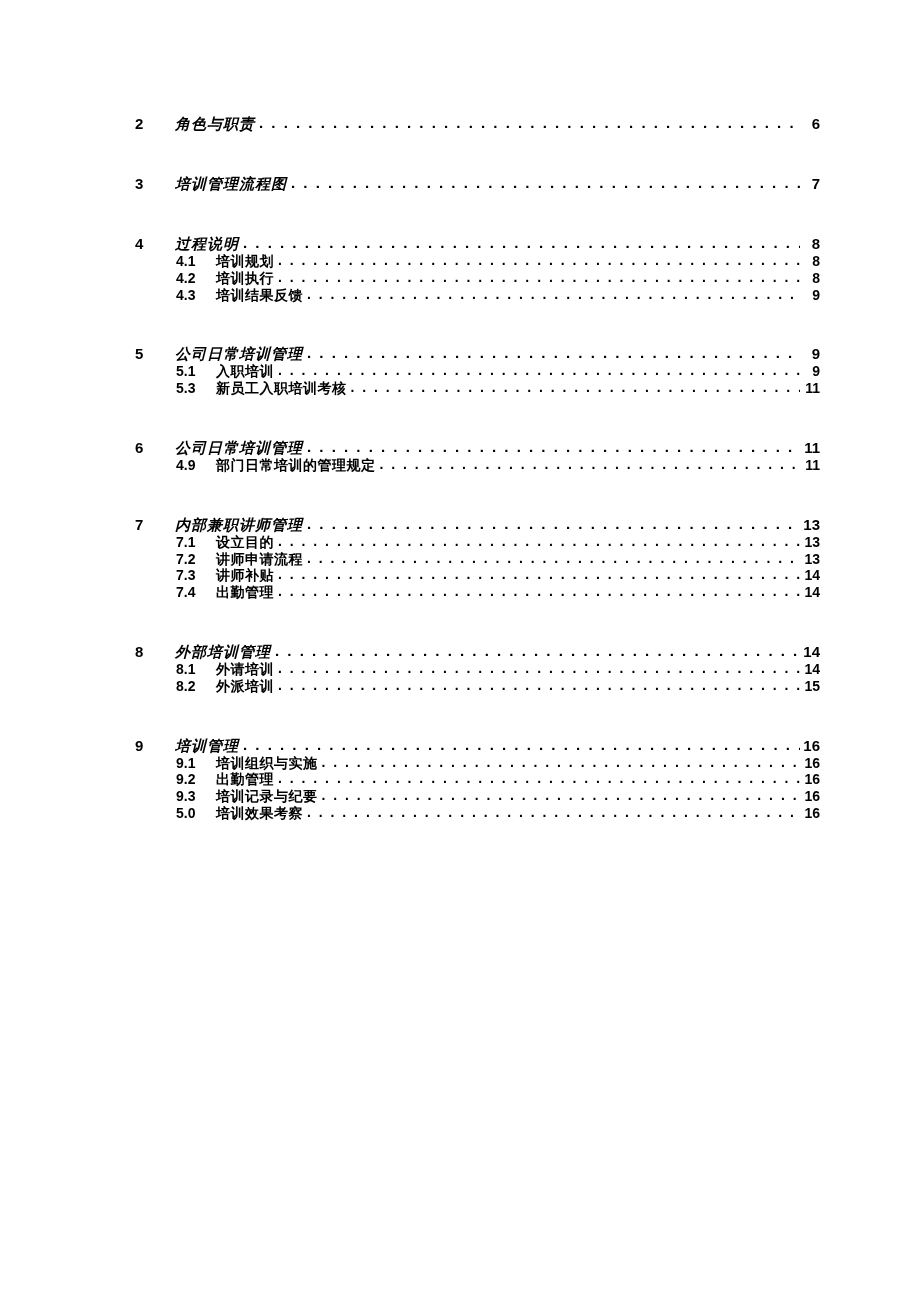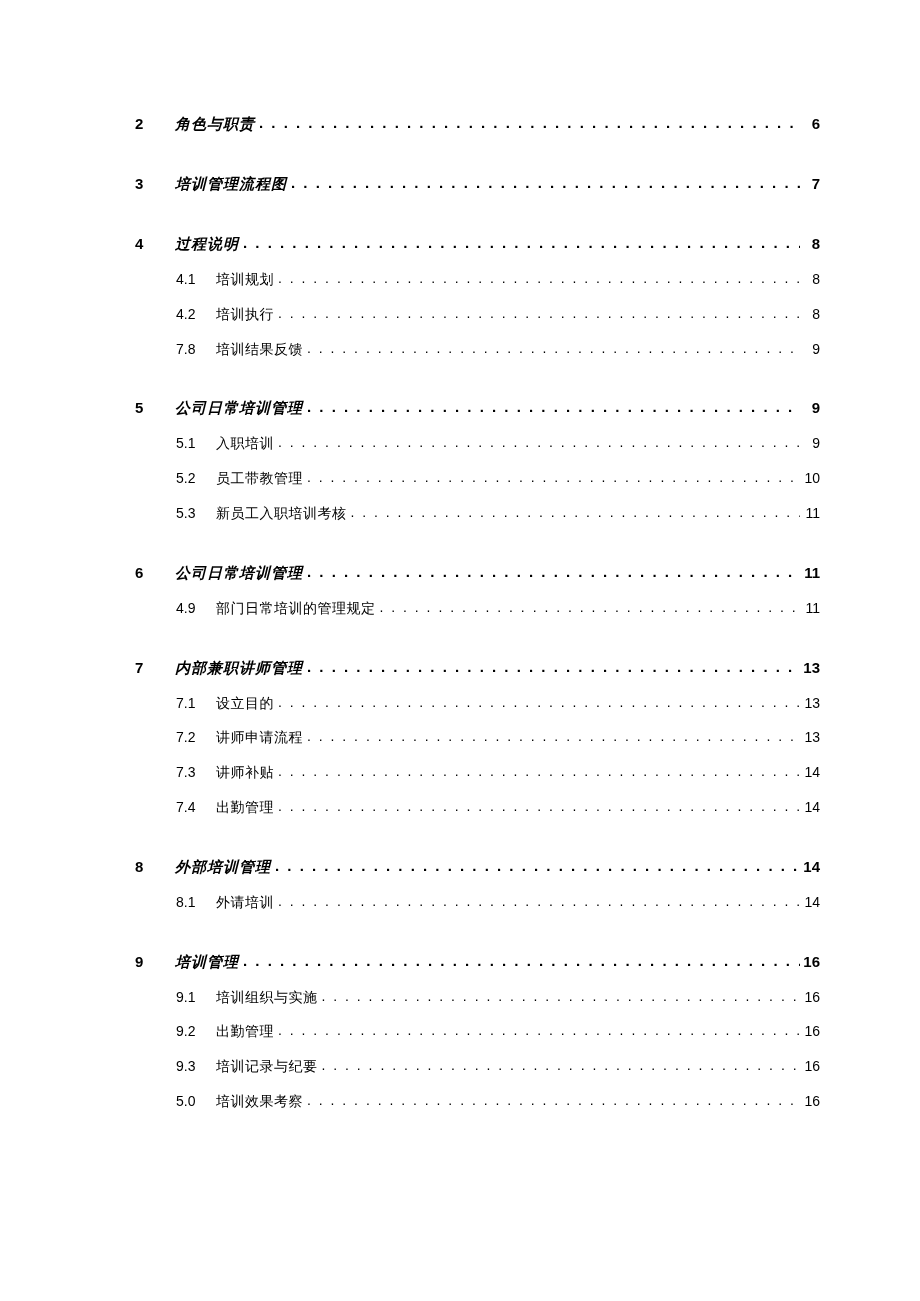--- a/index.html
+++ b/index.html
@@ -19,22 +19,21 @@
       align-items: baseline;
       font-size: 14px;
       line-height: 1.2;
     }
     .toc-row.level1 {
       font-weight: bold;
       font-size: 15px;
       margin-bottom: 0;
     }
     .toc-row.level2 {
-      font-weight: normal;
-      margin-top: 18px;
+      font-weight: bold;
       padding-left: 41px;
       align-items: center;
     }
     .toc-num {
       flex: 0 0 auto;
       width: 40px;
     }
     .toc-row.level2 .toc-num {
       width: 40px;
     }
@@ -96,46 +95,40 @@
         <span class="toc-leader"></span>
         <span class="toc-page">8</span>
       </div>
       <div class="toc-row level2">
         <span class="toc-num">4.2</span>
         <span class="toc-title">培训执行</span>
         <span class="toc-leader"></span>
         <span class="toc-page">8</span>
       </div>
       <div class="toc-row level2">
-        <span class="toc-num">7.8</span>
+        <span class="toc-num">4.3</span>
         <span class="toc-title">培训结果反馈</span>
         <span class="toc-leader"></span>
         <span class="toc-page">9</span>
       </div>
     </div>
     <div class="toc-section">
       <div class="toc-row level1">
         <span class="toc-num">5</span>
         <span class="toc-title">公司日常培训管理</span>
         <span class="toc-leader"></span>
         <span class="toc-page">9</span>
       </div>
       <div class="toc-row level2">
         <span class="toc-num">5.1</span>
         <span class="toc-title">入职培训</span>
         <span class="toc-leader"></span>
         <span class="toc-page">9</span>
       </div>
       <div class="toc-row level2">
-        <span class="toc-num">5.2</span>
-        <span class="toc-title">员工带教管理</span>
-        <span class="toc-leader"></span>
-        <span class="toc-page">10</span>
-      </div>
-      <div class="toc-row level2">
         <span class="toc-num">5.3</span>
         <span class="toc-title">新员工入职培训考核</span>
         <span class="toc-leader"></span>
         <span class="toc-page">11</span>
       </div>
     </div>
     <div class="toc-section">
       <div class="toc-row level1">
         <span class="toc-num">6</span>
         <span class="toc-title">公司日常培训管理</span>
@@ -186,20 +179,26 @@
         <span class="toc-num">8</span>
         <span class="toc-title">外部培训管理</span>
         <span class="toc-leader"></span>
         <span class="toc-page">14</span>
       </div>
       <div class="toc-row level2">
         <span class="toc-num">8.1</span>
         <span class="toc-title">外请培训</span>
         <span class="toc-leader"></span>
         <span class="toc-page">14</span>
+      </div>
+      <div class="toc-row level2">
+        <span class="toc-num">8.2</span>
+        <span class="toc-title">外派培训</span>
+        <span class="toc-leader"></span>
+        <span class="toc-page">15</span>
       </div>
     </div>
     <div class="toc-section">
       <div class="toc-row level1">
         <span class="toc-num">9</span>
         <span class="toc-title">培训管理</span>
         <span class="toc-leader"></span>
         <span class="toc-page">16</span>
       </div>
       <div class="toc-row level2">

